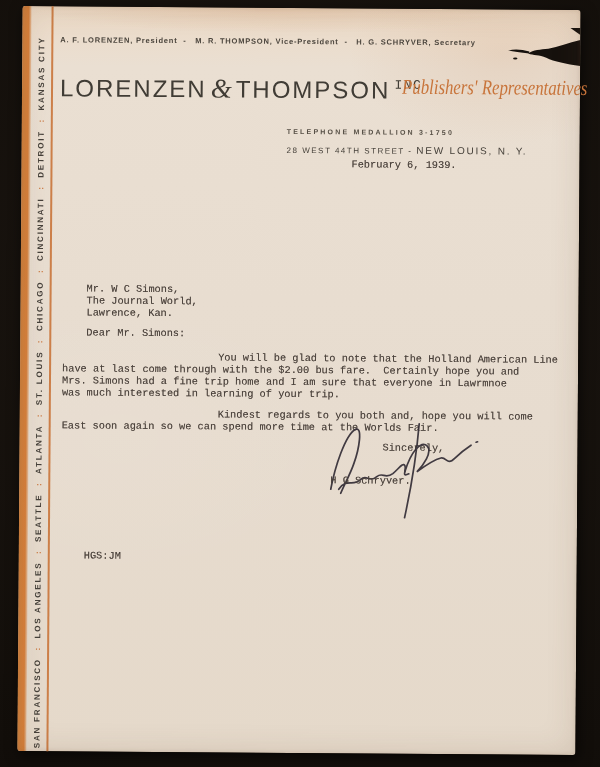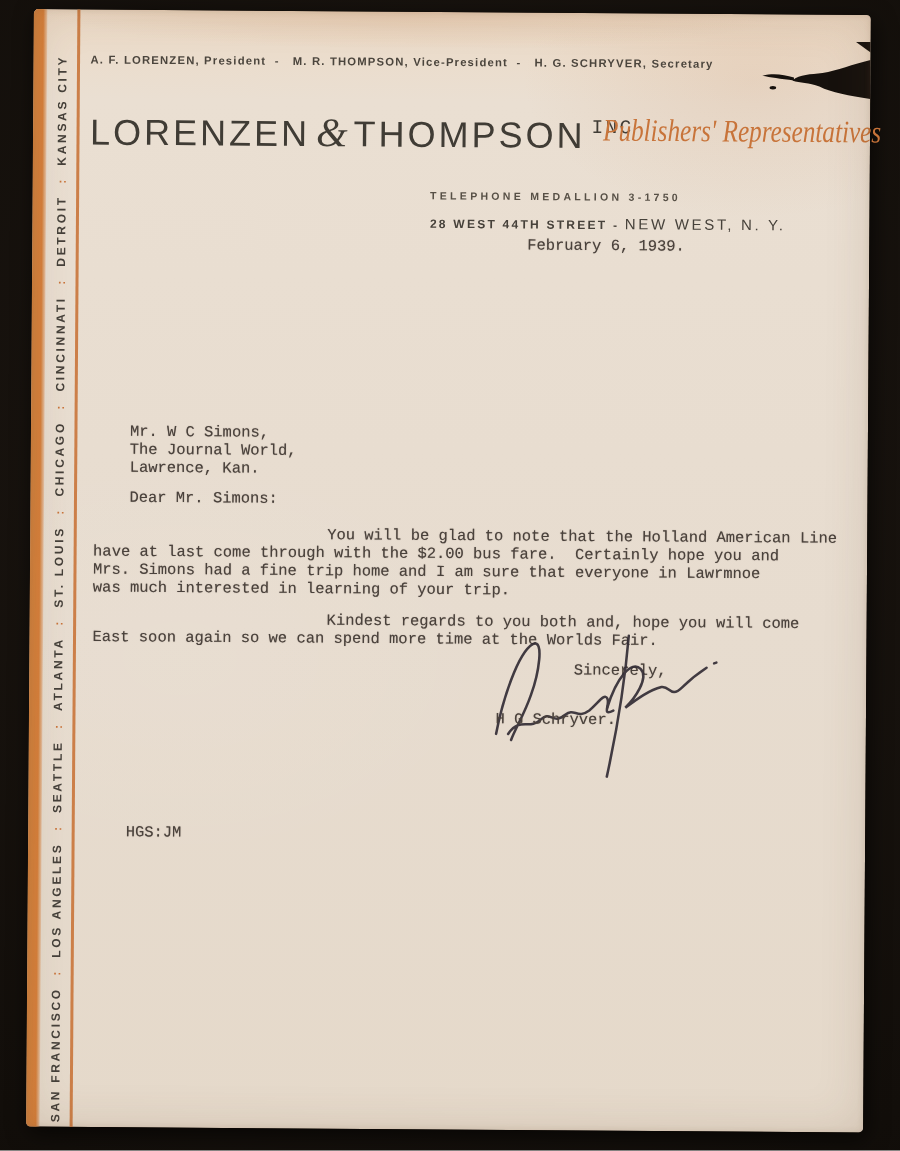--- a/index.html
+++ b/index.html
@@ -42,21 +42,21 @@
   .name-row{position:absolute;left:38px;top:66px;height:42px;right:4px;white-space:nowrap;}
   .name-main{font-size:24px;letter-spacing:2px;color:#403c35;}
   .amp{font-family:"Liberation Serif", serif;font-style:italic;font-size:27px;color:#403c35;margin:0 4px;}
   .suffix{font-size:13px;letter-spacing:1.5px;color:#403c35;position:relative;top:-10px;margin-left:4px;font-family:Liberation Mono, monospace;}
   .tagline{position:absolute;left:342px;top:0px;font-family:"Liberation Serif", serif;
     font-style:italic;font-size:21px;color:#c8743a;transform:scaleX(0.8);transform-origin:left top;
     white-space:nowrap;}
   .phone{position:absolute;left:265px;top:120px;font-size:7px;font-weight:bold;
     letter-spacing:2.2px;color:#575046;}
   .street-row{position:absolute;left:265px;top:131px;white-space:nowrap;color:#46413a;}
-  .street{font-size:8px;font-weight:bold;letter-spacing:1.5px;}
+  .street{font-size:8px;font-weight:normal;letter-spacing:1.5px;}
   .citystate{font-size:10px;letter-spacing:1.8px;}
   
   .tw{font-family:"Liberation Mono", monospace;font-size:10.3px;line-height:12px;
     color:#4a423c;text-shadow:0 0 0.6px rgba(74,60,52,0.55);}
   .tline{white-space:pre;}
   .date{position:absolute;left:330px;top:150px;}
   .recipient{position:absolute;left:66px;top:276px;}
   .salutation{position:absolute;left:66px;top:320px;font-family:Liberation Mono, monospace;}
   .para1{position:absolute;left:42px;top:344px;}
   .para2{position:absolute;left:42px;top:401px;}
@@ -96,21 +96,21 @@
 
   <div class="officers">A. F. LORENZEN, President  -   M. R. THOMPSON, Vice-President  -   H. G. SCHRYVER, Secretary</div>
 
   <div class="name-row">
     <span class="name-main">LORENZEN</span><span class="amp">&amp;</span><span class="name-main">THOMPSON</span><span class="suffix">INC</span>
     <span class="tagline">Publishers' Representatives</span>
   </div>
 
   <div class="phone">TELEPHONE MEDALLION 3-1750</div>
   <div class="street-row">
-    <span class="street">28 WEST 44TH STREET - </span><span class="citystate">NEW WEST, N. Y.</span>
+    <span class="street">28 WEST 44TH STREET - </span><span class="citystate">NEW LOUIS, N. Y.</span>
   </div>
 
   <div class="tw date">February 6, 1939.</div>
 
   <div class="tw recipient">
     <div class="tline">Mr. W C Simons,</div>
     <div class="tline">The Journal World,</div>
     <div class="tline">Lawrence, Kan.</div>
   </div>
 

